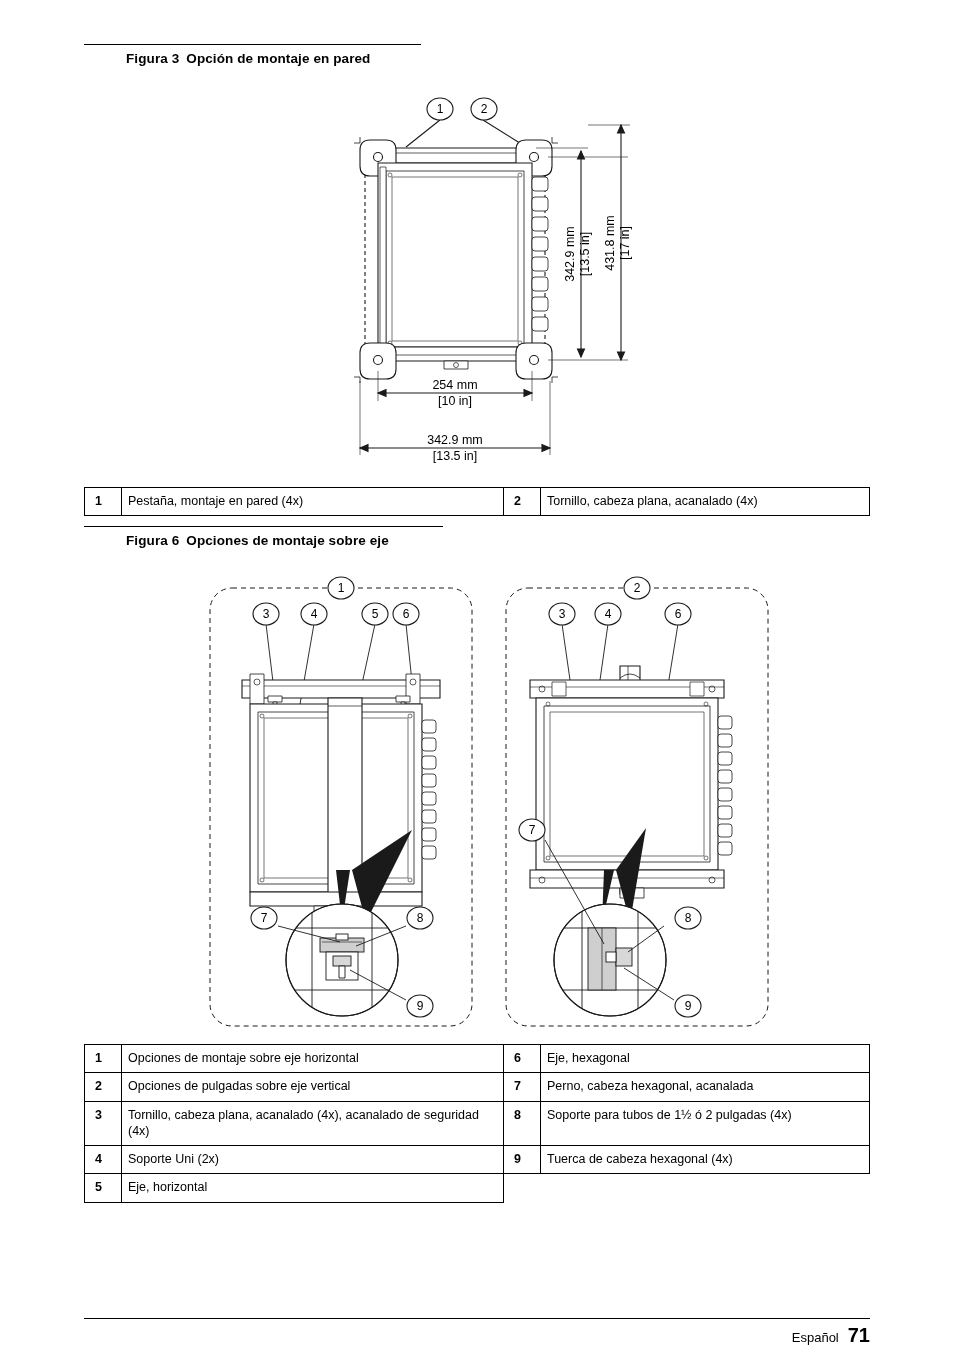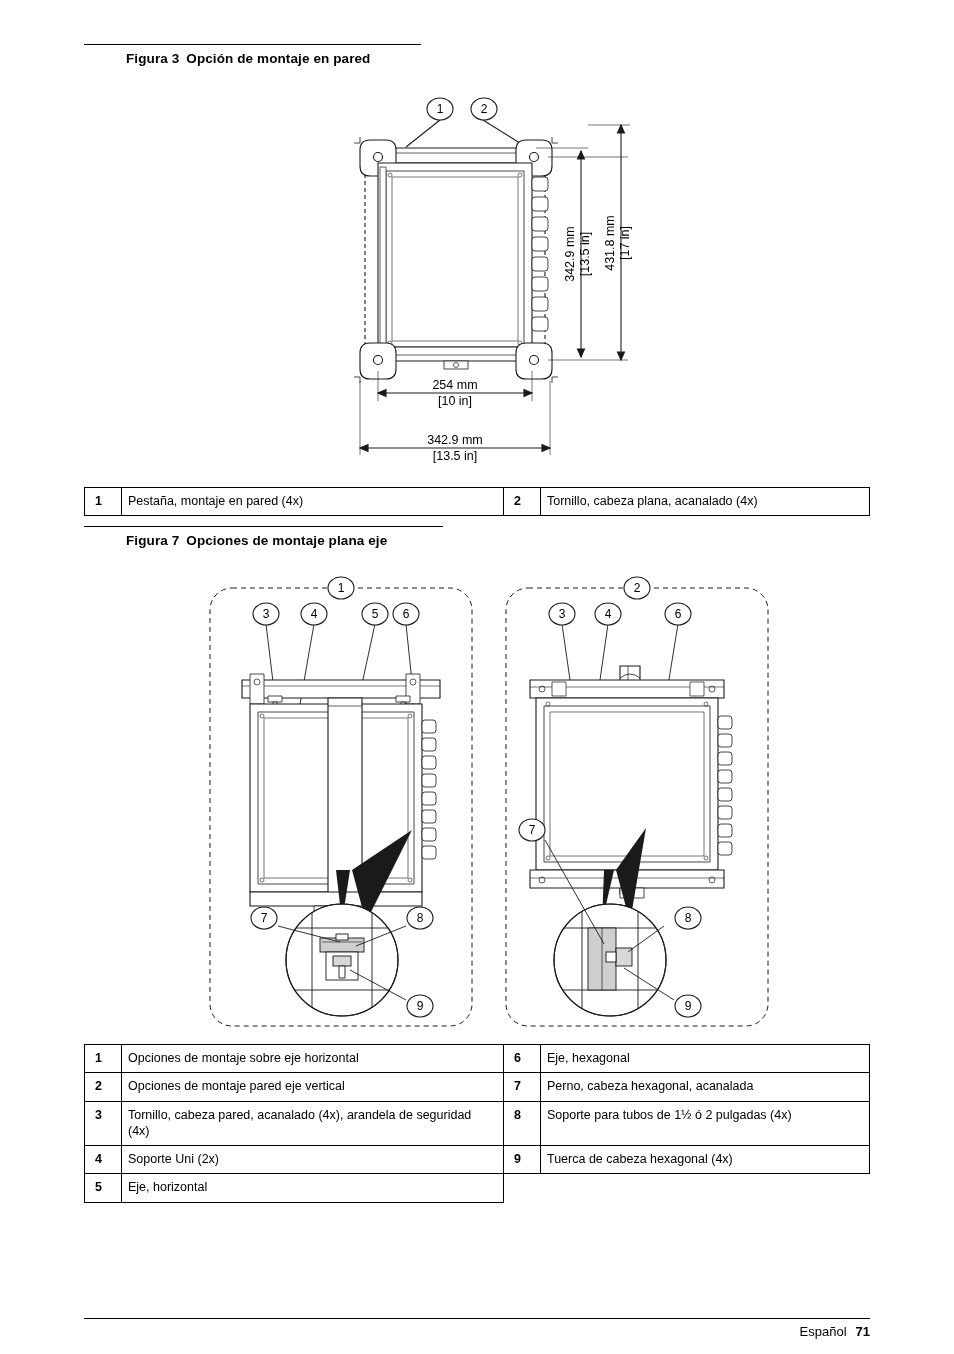--- a/index.html
+++ b/index.html
@@ -78,21 +78,21 @@
     position: absolute;
     right: 84px;
     top: 1324px;
     font-size: 13px;
     white-space: nowrap;
   }
   .footer-text .lang {
   }
   .footer-text .pageno {
     font-weight: bold;
-    font-size: 13px;
+    font-size: 20px;
     margin-left: 9px;
   }
 
   
   .fig {
     position: absolute;
   }
   svg { display: block; }
   .cl-num {
     font-family: "Liberation Sans", sans-serif;
@@ -231,21 +231,21 @@
       <td class="txtcell" style="width:367px;margin-top:20px;">Pestaña, montaje en pared (4x)</td>
       <td class="numcell">2</td>
       <td class="txtcell">Tornillo, cabeza plana, acanalado (4x)</td>
     </tr>
   </tbody>
     </table>
 
   <div class="caption-rule" style="left:84px; top:526px; width:359px;"></div>
 
   <div class="fig-caption" style="left:88px; top:533px;">
-    <span class="num">Figura 7</span><span>Opciones de montaje plana eje</span>
+    <span class="num">Figura 6</span><span>Opciones de montaje sobre eje</span>
   </div>
 
   <div class="fig" style="left:200px; top:570px;">
     <svg width="580" height="465" viewBox="0 0 580 465">
       <g fill="none" stroke="#1a1a1a" stroke-width="1.1">
 
         <rect x="10" y="18" width="262" height="438" rx="22" stroke-dasharray="5,4" stroke-width="1"></rect>
 
         <path d="M141 18 L141 29" stroke-width="0"></path>
 
@@ -435,27 +435,27 @@
   <table class="legend" style="left:84px; top:1044px; width:786px;">
     <tbody>
         <tr>
       <td class="numcell">1</td>
       <td class="txtcell" style="width:367px;margin-left:24px;">Opciones de montaje sobre eje horizontal</td>
       <td class="numcell">6</td>
       <td class="txtcell">Eje, hexagonal</td>
     </tr>
     <tr>
       <td class="numcell">2</td>
-      <td class="txtcell">Opciones de montaje pared eje vertical</td>
+      <td class="txtcell">Opciones de pulgadas sobre eje vertical</td>
       <td class="numcell">7</td>
       <td class="txtcell">Perno, cabeza hexagonal, acanalada</td>
     </tr>
     <tr>
       <td class="numcell">3</td>
-      <td class="txtcell">Tornillo, cabeza pared, acanalado (4x), arandela de seguridad (4x)</td>
+      <td class="txtcell">Tornillo, cabeza plana, acanalado (4x), acanalado de seguridad (4x)</td>
       <td class="numcell">8</td>
       <td class="txtcell">Soporte para tubos de 1½ ó 2 pulgadas (4x)</td>
     </tr>
     <tr>
       <td class="numcell">4</td>
       <td class="txtcell">Soporte Uni (2x)</td>
       <td class="numcell">9</td>
       <td class="txtcell">Tuerca de cabeza hexagonal (4x)</td>
     </tr>
     <tr>

